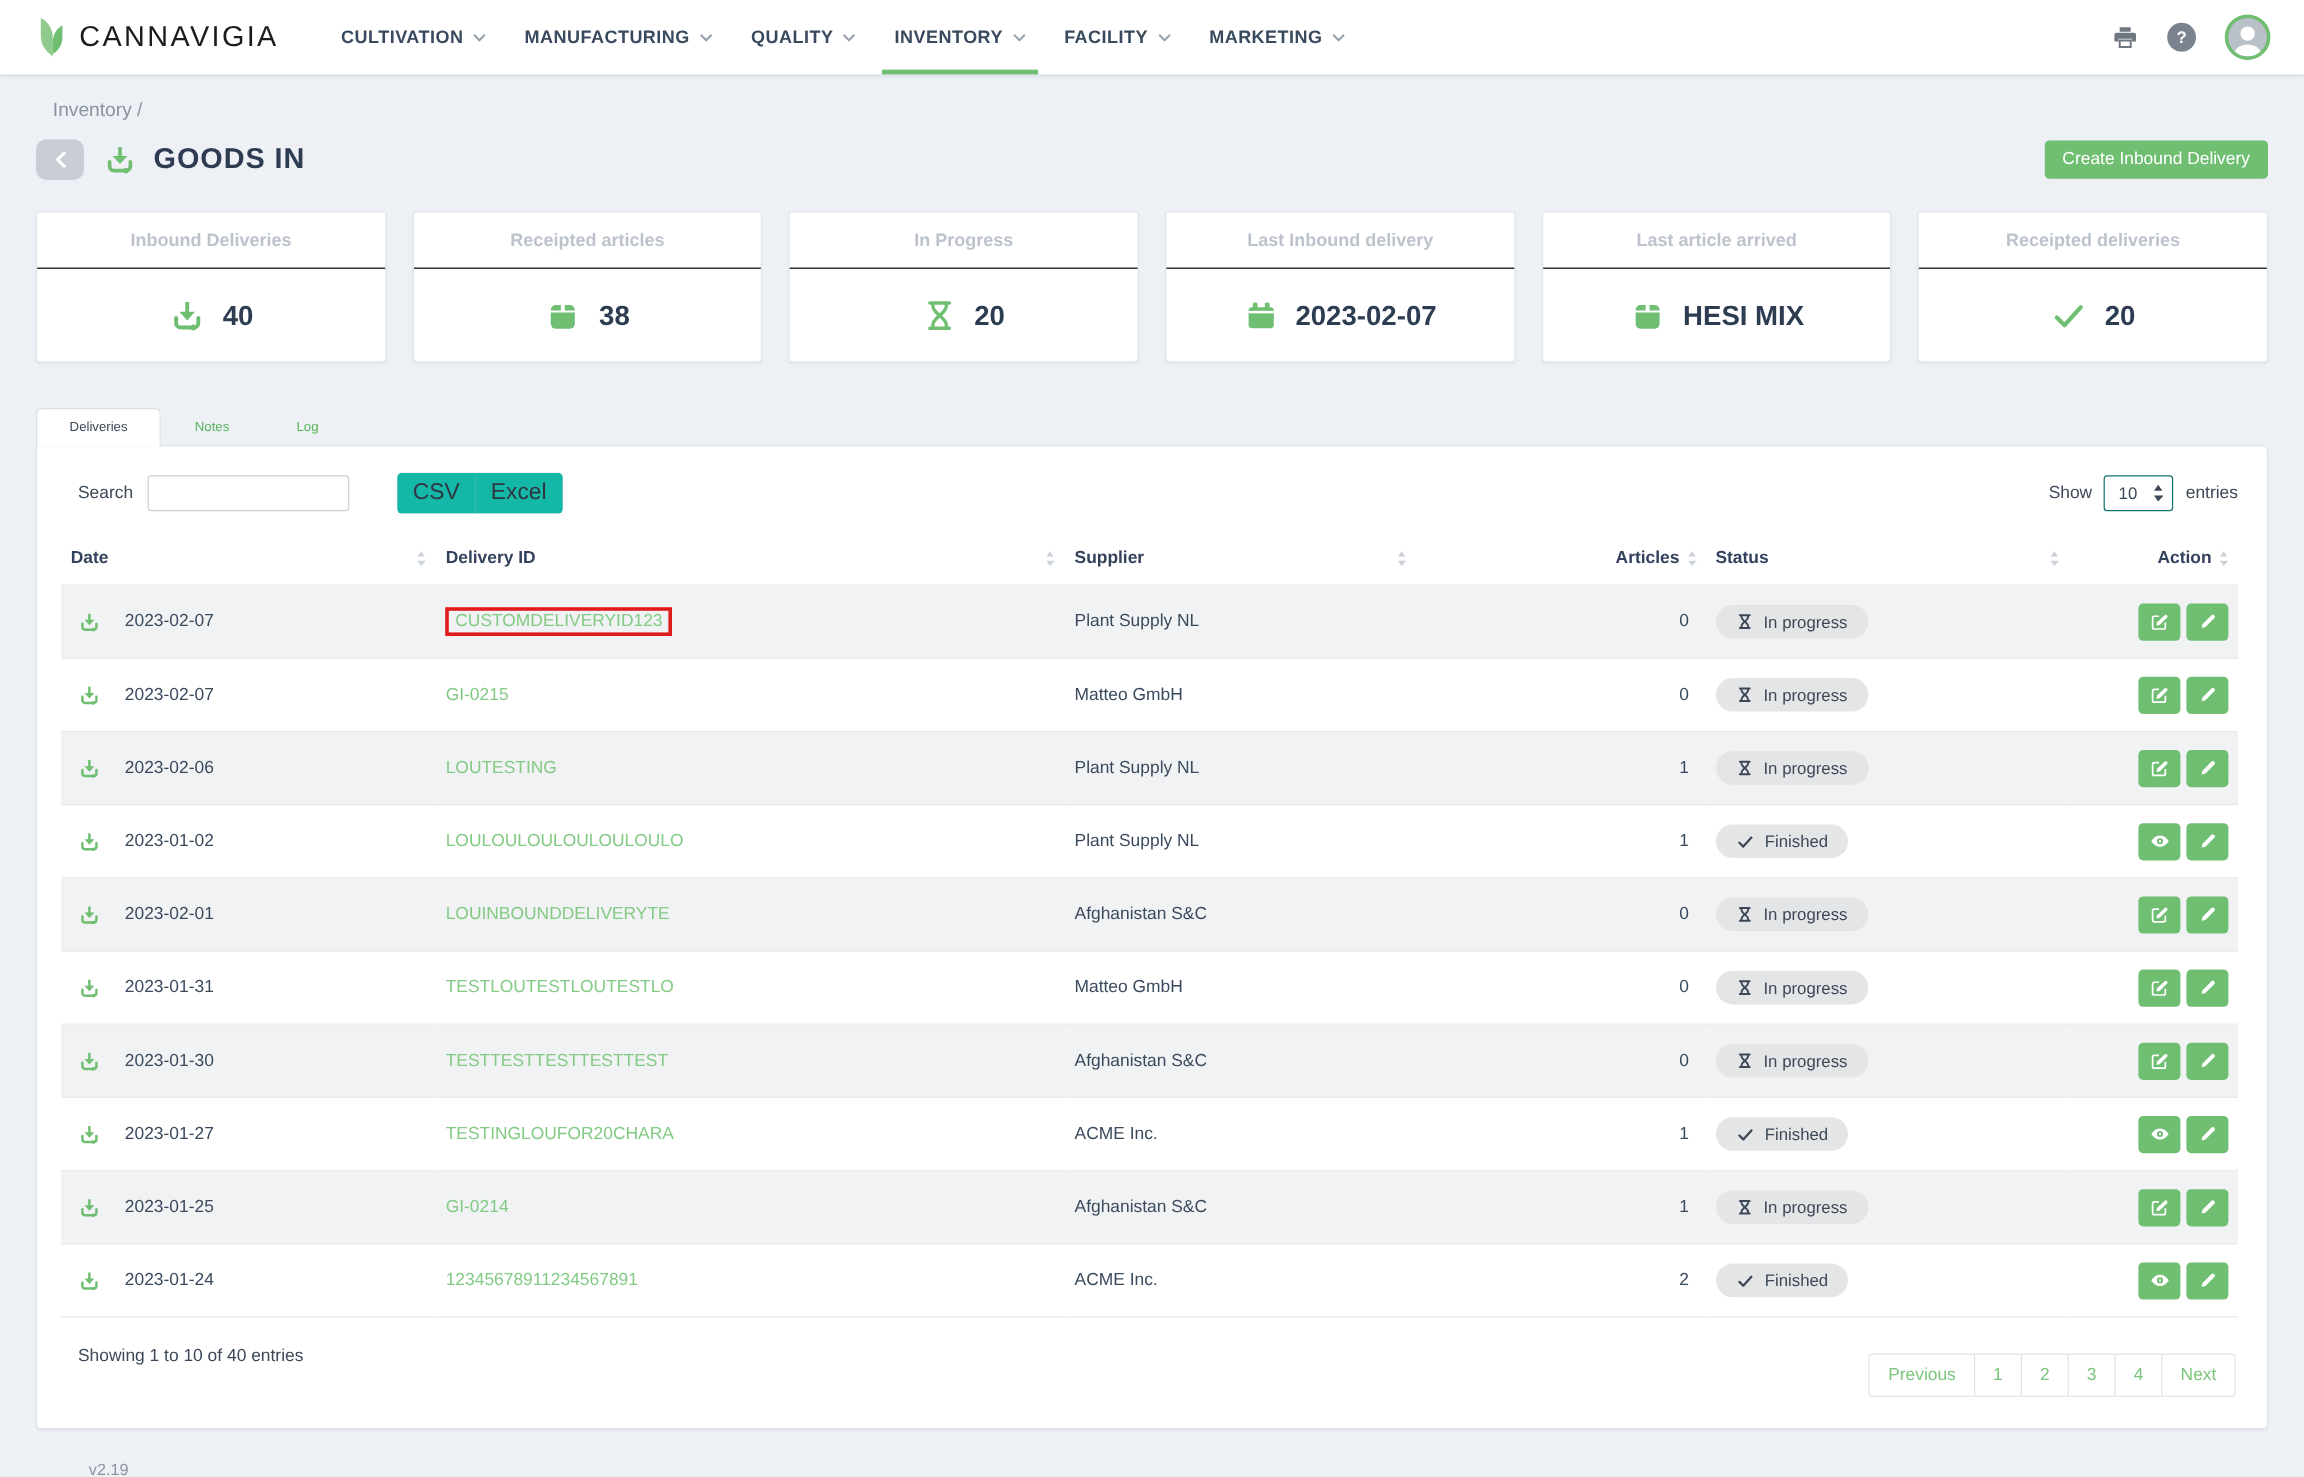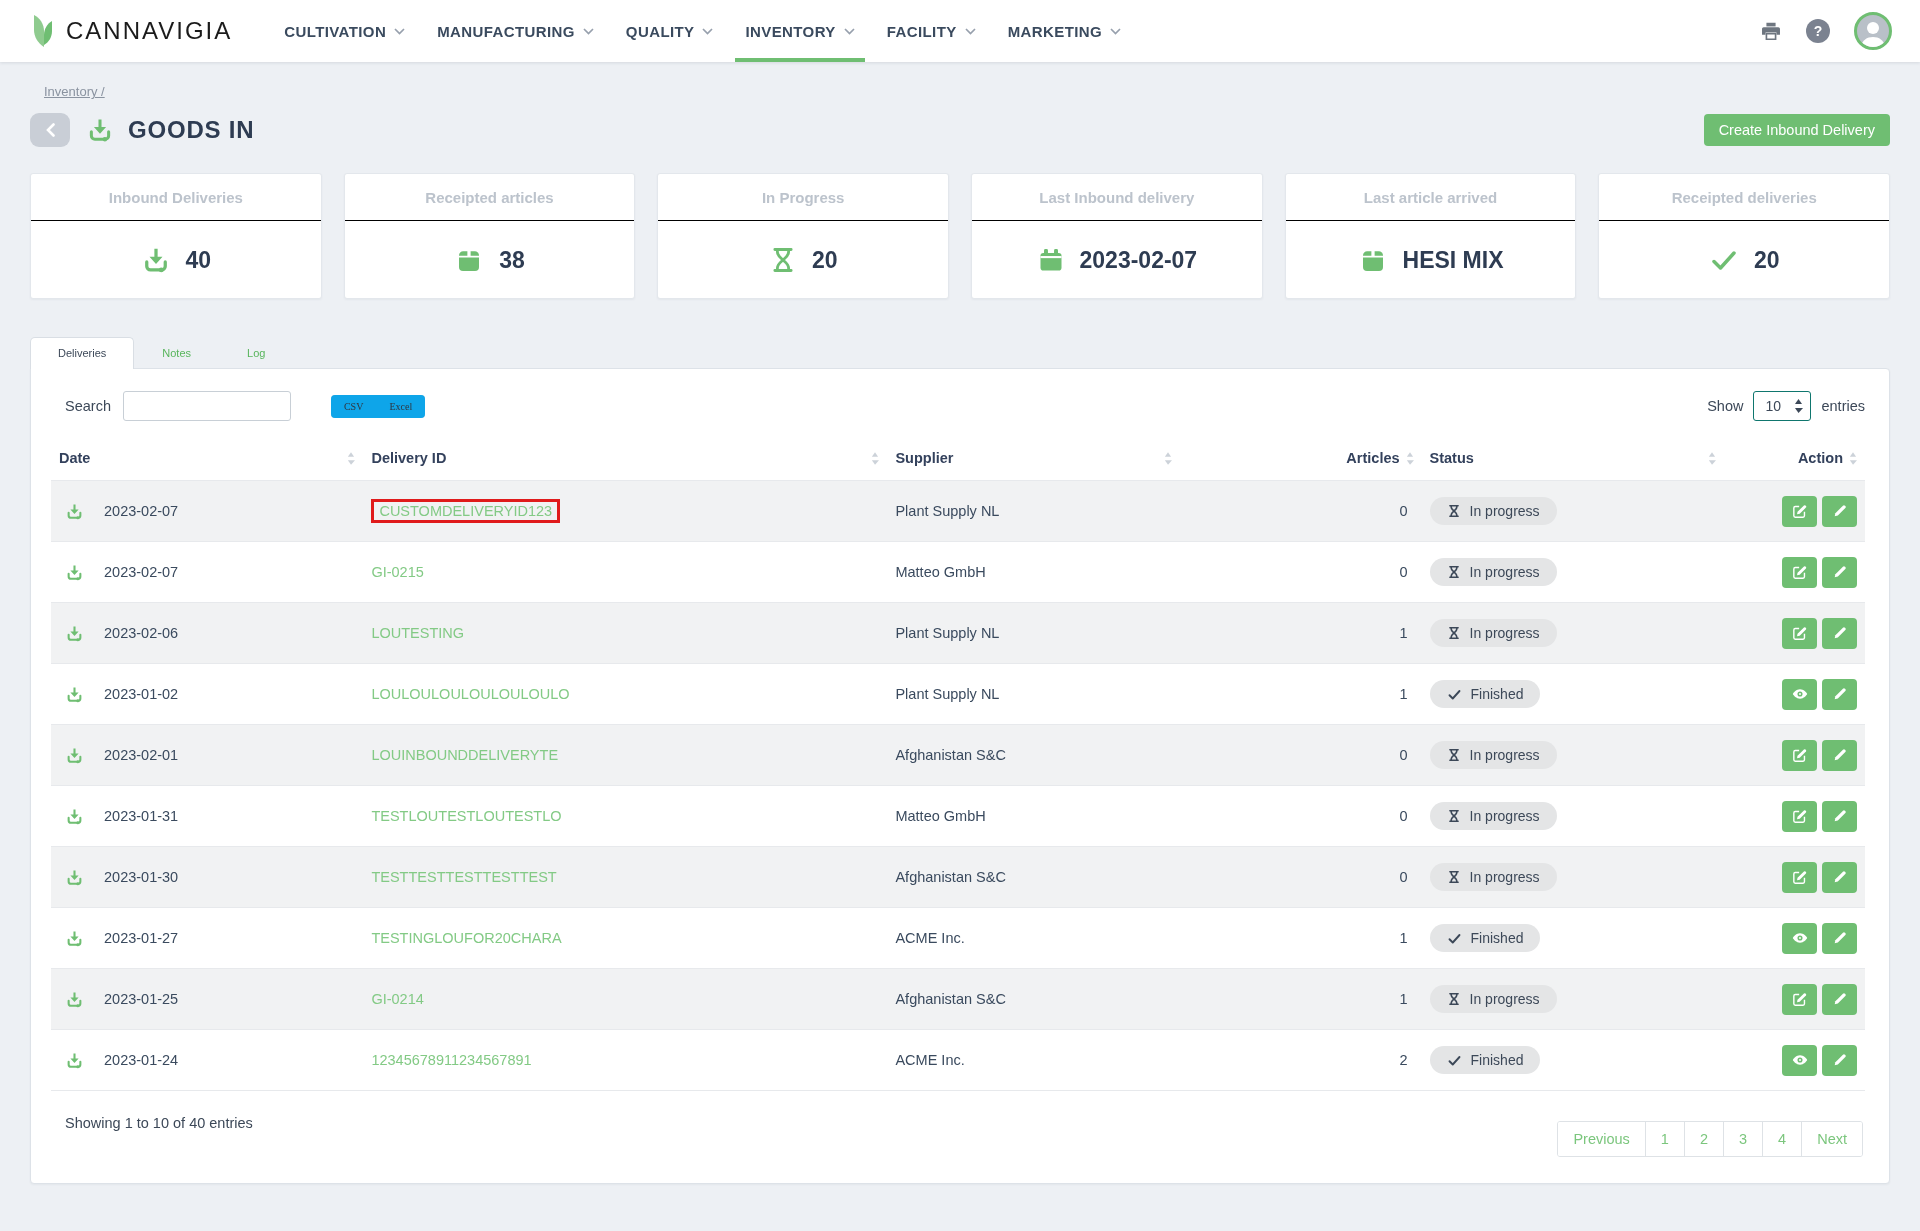--- a/index.html
+++ b/index.html
@@ -19,21 +19,21 @@
   .nav-item.active::after { content:""; position:absolute; left:2px; right:2px; bottom:0;
     height:4px; background:#6fbe72; }
   .nav-right { margin-left:auto; display:flex; align-items:center; gap:24px; }
   .tool-btn { background:none; border:none; cursor:pointer; display:flex; align-items:center; }
   .help-circle { width:24px; height:24px; border-radius:50%; background:#7b8290; color:#fff;
     font-size:14px; font-weight:700; display:flex; align-items:center; justify-content:center; }
   .avatar { width:38px; height:38px; border-radius:50%; background:#b9c0c8;
     border:3px solid #6fbe72; display:flex; align-items:flex-end; justify-content:center; overflow:hidden; }
   
   .page { padding:20px 30px 0 30px; }
-  .breadcrumb { font-size:13px; color:#8a93a0; margin:2px 0 14px 14px;text-decoration:underline; }
+  .breadcrumb { font-size:16px; color:#8a93a0; margin:2px 0 14px 14px; }
   .title-row { display:flex; align-items:center; gap:16px; margin-bottom:26px; }
   .back-btn { width:40px; height:34px; border:none; border-radius:9px; background:#c9ced6;
     color:#fff; display:flex; align-items:center; justify-content:center; cursor:pointer; }
   .page-title { font-size:24px; font-weight:700; color:#2e3c52; letter-spacing:.8px; display:flex; align-items:center; gap:14px; }
   .create-btn { margin-left:auto; background:#6fbe72; color:#fff; border:none; border-radius:4px;
     padding:8px 15px; font-size:14.5px; cursor:pointer; font-family:inherit; }
   
   .cards { display:flex; gap:22px; }
   .card { flex:1; background:#fff; border:1px solid #e3e7ec; border-radius:3px;
     box-shadow:0 1px 2px rgba(40,50,70,.05); height:126px; }
@@ -49,22 +49,22 @@
   .panel { background:#fff; border:1px solid #dde2e8; border-radius:0 4px 4px 4px;
     box-shadow:0 1px 2px rgba(40,50,70,.05); padding:20px 24px 26px 20px; min-height:816px;
     display:flex; flex-direction:column; }
   
   .toolbar { display:flex; align-items:center; margin:2px 0 16px 0; }
   .search-group { display:flex; align-items:center; gap:12px; margin-left:14px; }
   .search-label { font-size:14.5px; color:#3c4858; }
   .search-input { width:168px; height:30px; border:1px solid #c8cfd6; border-radius:3px; padding:0 8px;
     font-family:inherit; font-size:14px; }
   .export-group { display:flex; margin-left:40px; background:#d3d5d8; border-radius:4px; overflow:hidden; }
-  .export-btn { background:#0ea5e9; border:none; padding:6px 13px; font-size:10px; color:#2f3640;
-    cursor:pointer; font-family:Liberation Serif, serif; }
+  .export-btn { background:#14b8a6; border:none; padding:6px 13px; font-size:19px; color:#2f3640;
+    cursor:pointer; font-family:Liberation Sans, sans-serif; }
   .show-group { margin-left:auto; display:flex; align-items:center; gap:10px; font-size:14.5px; color:#3c4858; }
   .select-box { width:58px; height:30px; border:1px solid #0f766e; border-radius:3px; background:#fff;
     display:flex; align-items:center; padding:0 7px 0 11px; cursor:pointer; justify-content:space-between; font-size:14px; }
   
   table { border-collapse:collapse; width:100%; table-layout:fixed; }
   col.w-date{width:310px} col.w-id{width:520px} col.w-sup{width:290px}
   col.w-art{width:240px} col.w-status{width:300px} col.w-act{width:140px}
   th { padding:13px 8px 14px 8px; font-size:14.5px; color:#33415c; }
   th .th-in { display:flex; align-items:center; gap:6px; }
   th .grow { flex:1; }
@@ -799,13 +799,14 @@
         <button class="page-btn">Previous</button>
         <button class="page-btn">1</button>
         <button class="page-btn">2</button>
         <button class="page-btn">3</button>
         <button class="page-btn">4</button>
         <button class="page-btn">Next</button>
       </div>
     </div>
   </div>
 
+  <div class="version">v2.19</div>
 </div>
 
 </body></html>

